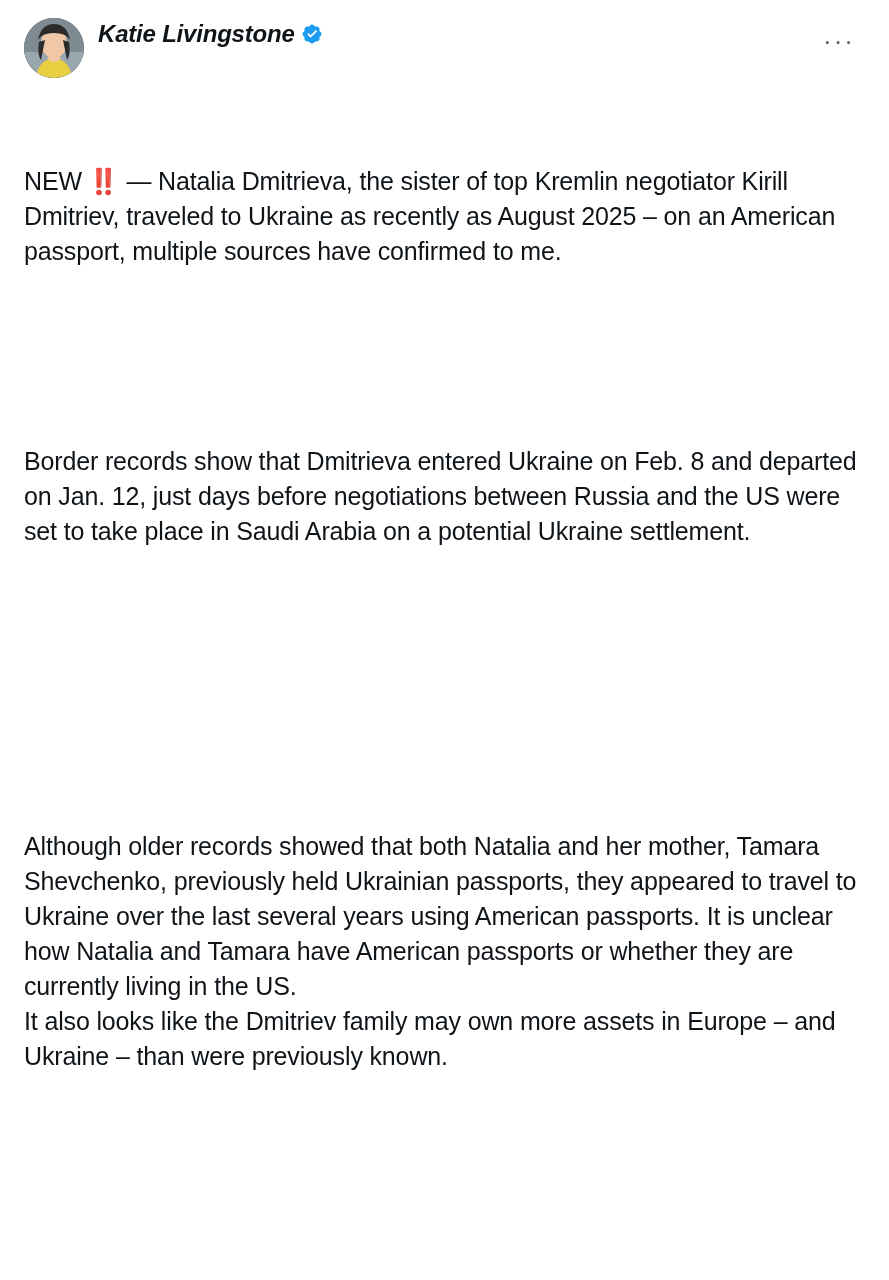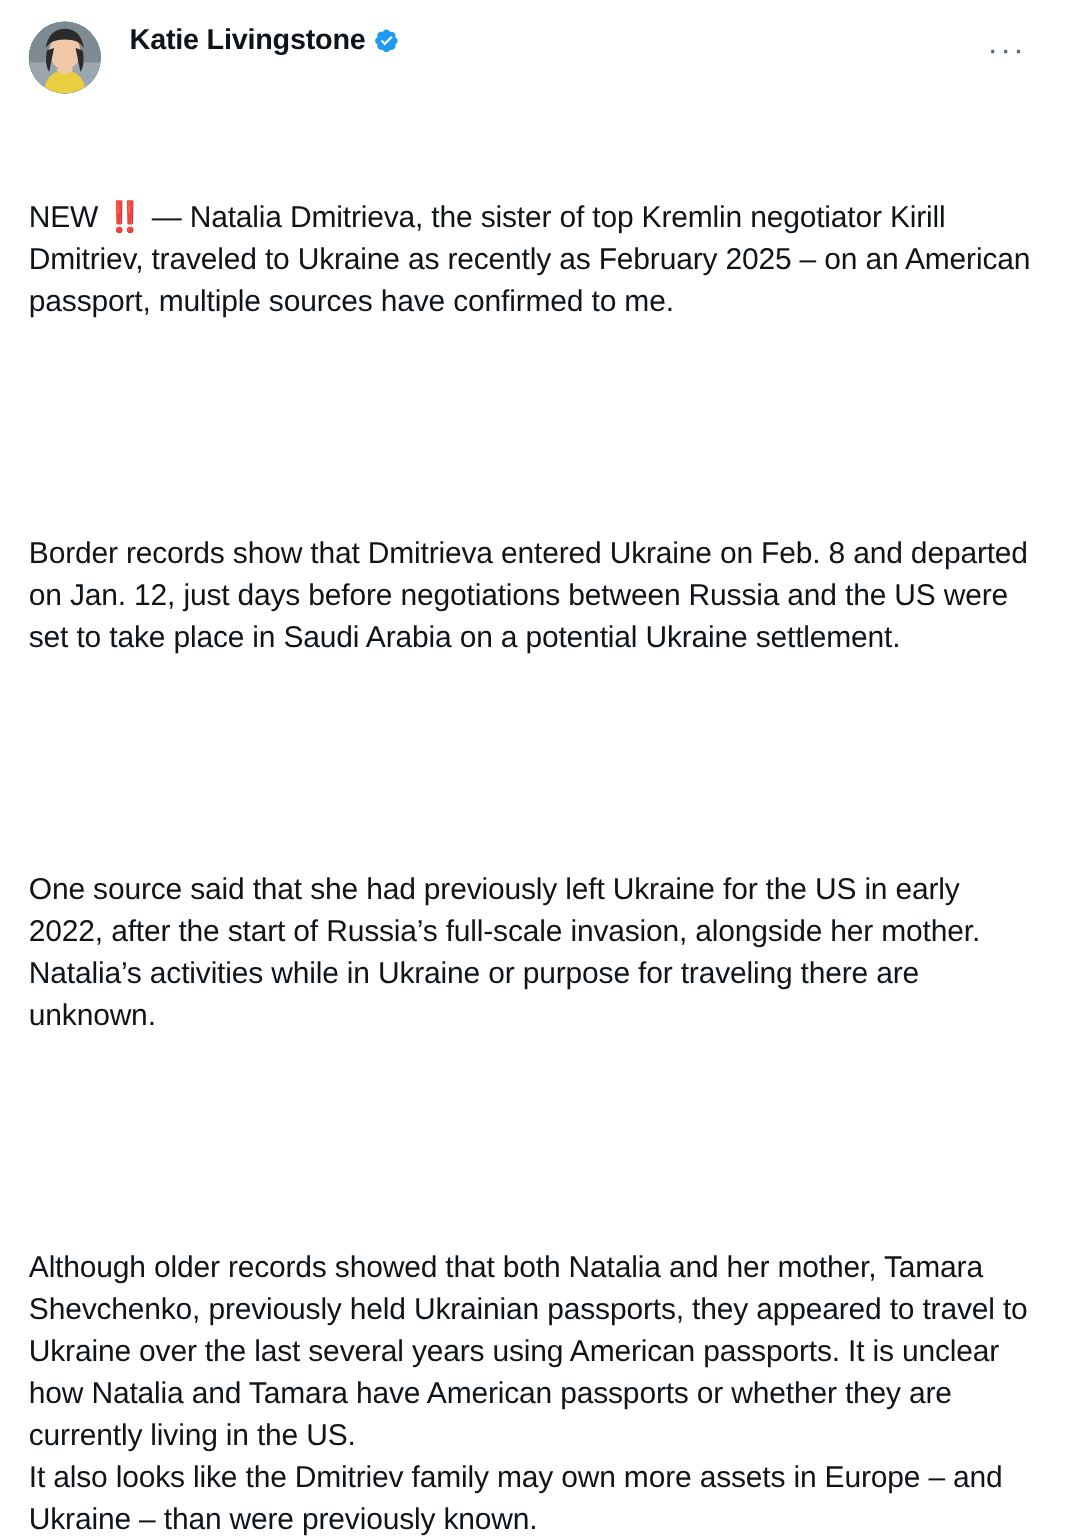--- a/index.html
+++ b/index.html
@@ -34,24 +34,25 @@
     height: 60px;
     border-radius: 50%;
     flex: 0 0 60px;
     overflow: hidden;
     background: #2a3a4d;
     position: relative;
   }
   .avatar svg { display: block; width: 60px; height: 60px; }
 
   .name-block {
-    margin-left: 24px;
+    margin-left: 14px;
     display: flex;
     justify-content: center;
     padding-top: 2px;
+    font-style: italic;
   }
 
   .display-name-row {
     display: flex;
     align-items: center;
     gap: 6px;
     line-height: 1.2;
   }
 
   .display-name {
@@ -135,25 +136,24 @@
             <path fill="#1d9bf0" d="M20.396 11c-.018-.646-.215-1.275-.57-1.816-.354-.54-.852-.972-1.438-1.246.223-.607.27-1.264.14-1.897-.131-.634-.437-1.218-.882-1.687-.47-.445-1.053-.75-1.687-.882-.633-.13-1.29-.083-1.897.14-.273-.587-.704-1.086-1.245-1.443-.54-.357-1.17-.555-1.817-.573-.647.018-1.276.216-1.817.573-.54.357-.972.856-1.245 1.443-.607-.223-1.264-.27-1.897-.14-.634.132-1.217.437-1.687.882-.445.47-.75 1.053-.882 1.687-.13.633-.083 1.29.14 1.897-.587.274-1.086.705-1.443 1.246-.357.54-.555 1.17-.573 1.816.018.647.216 1.276.573 1.817.357.54.856.972 1.443 1.245-.223.607-.27 1.264-.14 1.897.132.634.437 1.217.882 1.687.47.445 1.053.75 1.687.882.633.13 1.29.083 1.897-.14.273.587.704 1.086 1.245 1.443.54.357 1.17.555 1.817.573.647-.018 1.276-.216 1.817-.573.54-.357.972-.856 1.245-1.443.607.223 1.264.27 1.897.14.634-.132 1.217-.437 1.687-.882.445-.47.75-1.053.882-1.687.13-.633.083-1.29-.14-1.897.587-.273 1.086-.705 1.443-1.245.357-.54.555-1.17.573-1.817zM9.662 14.85l-3.429-3.428 1.293-1.302 2.136 2.135 5.256-5.256 1.299 1.294-6.555 6.557z"></path>
           </svg>
         </span>
       </div>
     </div>
 
     <div class="more-button">···</div>
   </div>
 
   <div class="tweet-body">
-    <div class="para">NEW ‼️ — Natalia Dmitrieva, the sister of top Kremlin negotiator Kirill Dmitriev, traveled to Ukraine as recently as February 2025 – on an American passport, multiple sources have confirmed to me.</div>
+    <div class="para">NEW ‼️ — Natalia Dmitrieva, the sister of top Kremlin negotiator Kirill Dmitriev, traveled to Ukraine as recently as August 2025 – on an American passport, multiple sources have confirmed to me.</div>
     <div class="para-gap">&nbsp;</div>
     <div class="para">Border records show that Dmitrieva entered Ukraine on Feb. 8 and departed on Jan. 12, just days before negotiations between Russia and the US were set to take place in Saudi Arabia on a potential Ukraine settlement.</div>
     <div class="para-gap">&nbsp;</div>
-    <div class="para">One source said that she had previously left Ukraine for the US in early 2022, after the start of Russia’s full-scale invasion, alongside her mother. Natalia’s activities while in Ukraine or purpose for traveling there are unknown.</div>
     <div class="para-gap">&nbsp;</div>
     <div class="para">Although older records showed that both Natalia and her mother, Tamara Shevchenko, previously held Ukrainian passports, they appeared to travel to Ukraine over the last several years using American passports. It is unclear how Natalia and Tamara have American passports or whether they are currently living in the US.
 It also looks like the Dmitriev family may own more assets in Europe – and Ukraine – than were previously known.</div>
     
     
     
     
   </div>
 
 </div>

